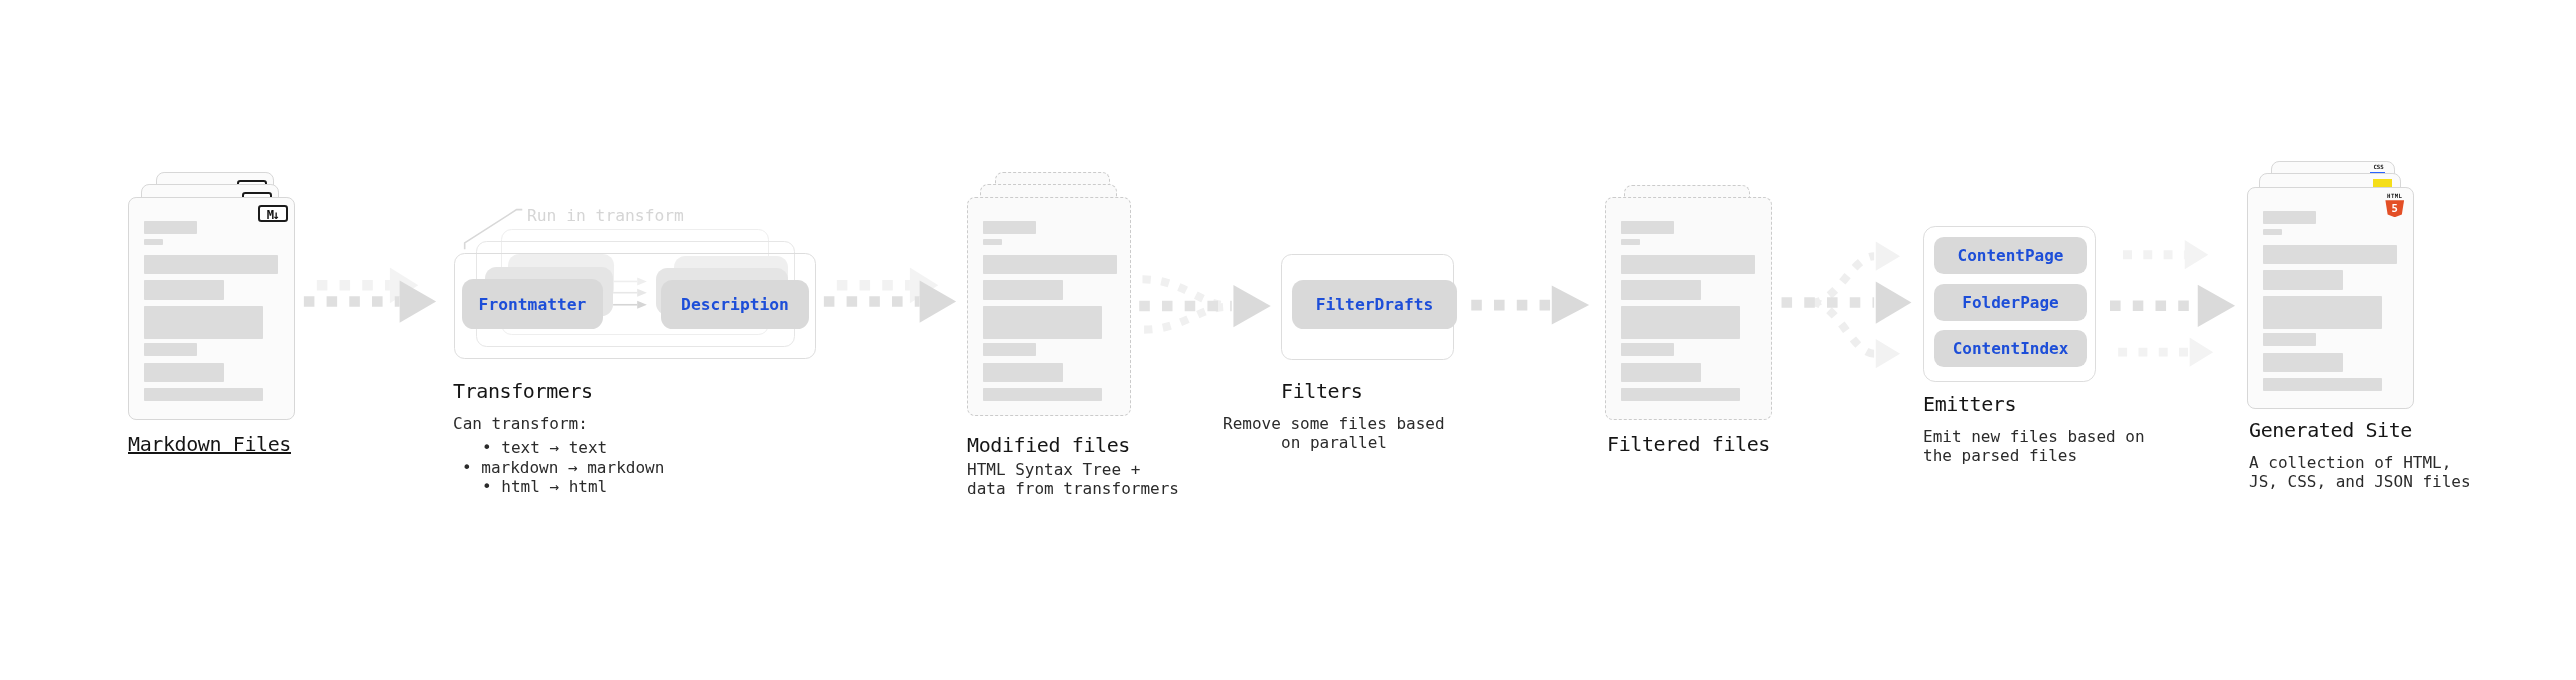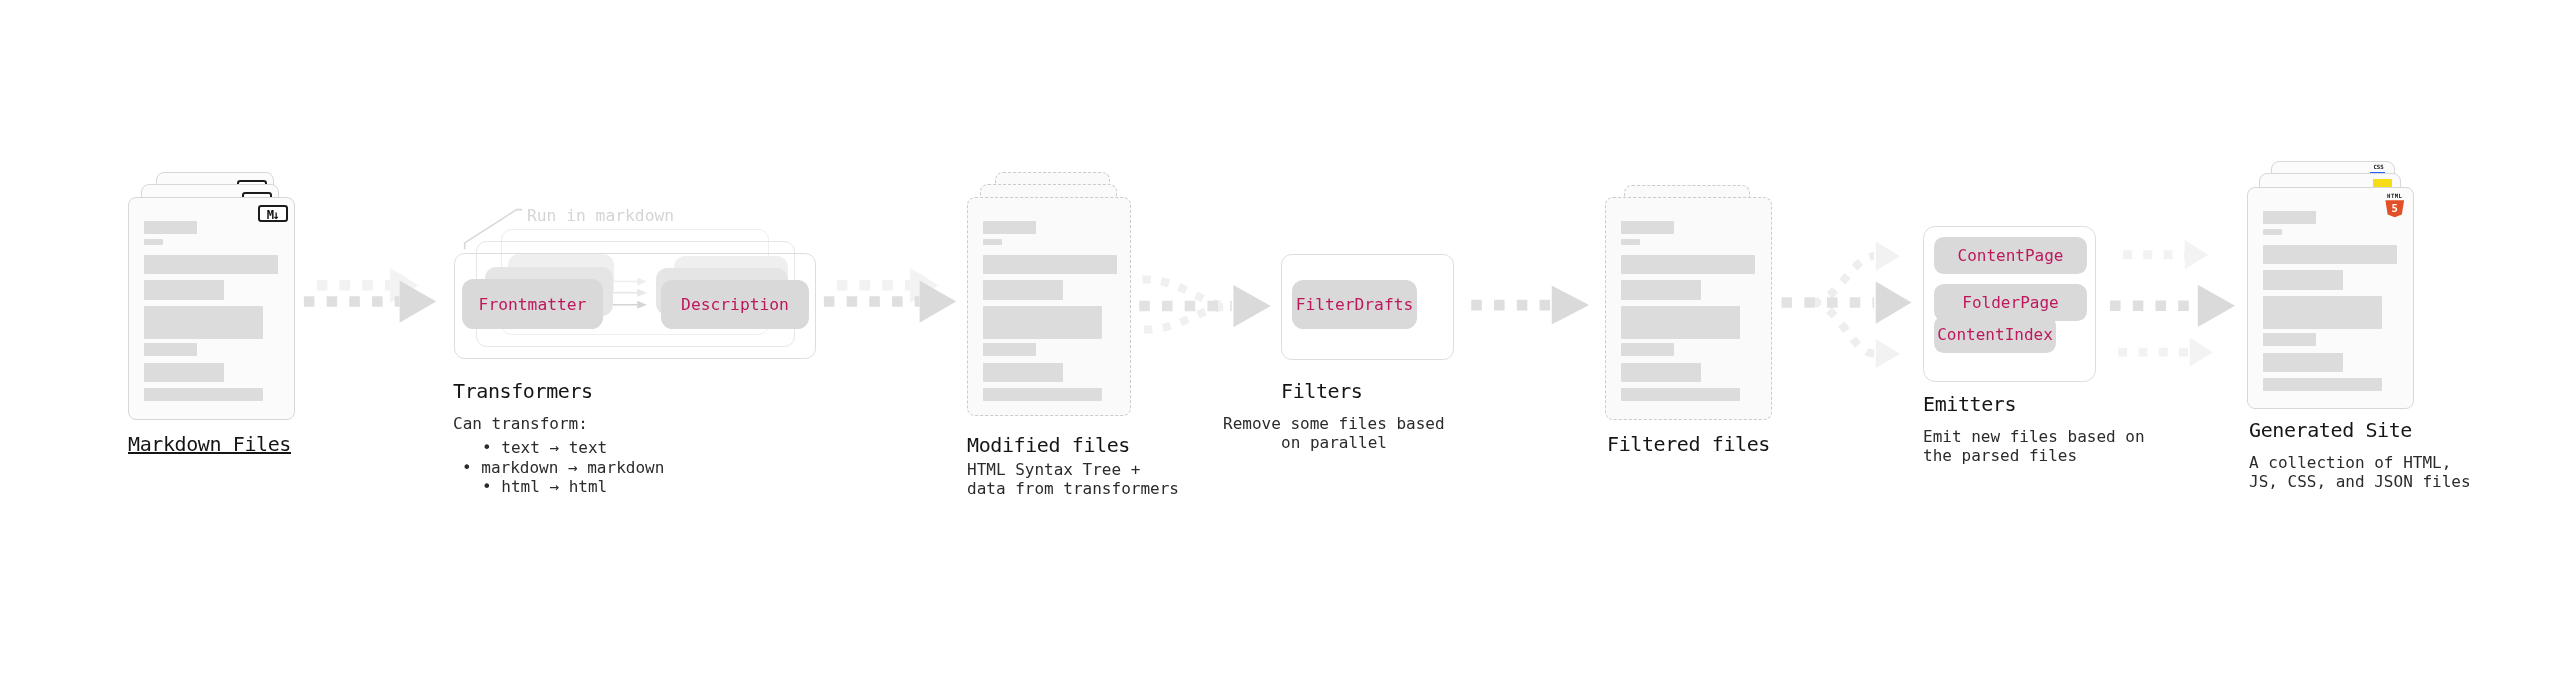--- a/index.html
+++ b/index.html
@@ -24,21 +24,21 @@
   .js-icon{position:absolute;right:8.1px;top:4.9px;width:18.7px;height:8.1px;background:var(--js-yellow);}
   .html5-icon{position:absolute;right:8.1px;top:4.9px;width:20.3px;text-align:center;}
   .h5-word{font-size:5.7px;font-weight:bold;color:#111;line-height:6.5px;letter-spacing:0.4px;}
   .h5-shield{margin:0.8px auto 0;width:18.7px;height:17px;background:var(--html5-orange);
              clip-path:polygon(0 0,100% 0,88% 84%,50% 100%,12% 84%);
              color:#fff;font-size:10.6px;font-weight:bold;line-height:16.3px;text-align:center;}
   
   .frame{position:absolute;border:1.6px solid #dddddd;border-radius:10.6px;box-sizing:border-box;background:transparent;}
   .frame.l1{border-color:#e6e6e6;} .frame.l2{border-color:#eeeeee;}
   .pill{position:absolute;background:#d9d9d9;border-radius:11.4px;display:flex;align-items:center;justify-content:center;
-        font-size:16.3px;color:#be185d;white-space:nowrap;}
+        font-size:16.3px;color:#1d4ed8;white-space:nowrap;font-weight:bold;}
   .pill.ghost1{background:#e5e5e5;} .pill.ghost2{background:#efefef;}
   .pill.small{border-radius:9.8px;font-size:16px;}
   
   .section-title{position:absolute;font-size:20px;color:#151515;white-space:nowrap;letter-spacing:-0.4px;}
   .body-text{position:absolute;font-size:16px;line-height:19.5px;color:#2b2b2b;white-space:nowrap;}
   .annotation{position:absolute;font-size:16.3px;color:#d5d5d5;white-space:nowrap;}
   svg{position:absolute;overflow:visible;}
 </style>
 </head>
 <body>
@@ -72,21 +72,21 @@
     <line x1="22" y1="25" x2="112" y2="25" stroke="#f2f2f2" stroke-width="13" stroke-dasharray="13 15"></line>
     <polygon points="112,3 147,25 112,47" fill="#f3f3f3"></polygon>
     <line x1="6" y1="45" x2="124" y2="45" stroke="#dfdfdf" stroke-width="13" stroke-dasharray="13 15"></line>
     <polygon points="124,19 169,45 124,71" fill="#dadada"></polygon>
   </svg>
 
   <div>
     <svg style="left:459px;top:203px;" width="73" height="53" viewBox="0 0 90 65">
       <path d="M 7,57 L 7,49 L 71,8 L 78,8" stroke="#d8d8d8" stroke-width="2" fill="none"></path>
     </svg>
-    <div class="annotation" style="left:527px;top:206px;">Run in markdown</div>
+    <div class="annotation" style="left:527px;top:206px;">Run in transform</div>
 
     <div class="frame l2" style="left:501px;top:229px;width:268px;height:106px;"></div>
     <div class="frame l1" style="left:476px;top:241px;width:319px;height:106px;"></div>
     <div class="frame" style="left:454px;top:253px;width:362px;height:106px;"></div>
 
     <div class="pill ghost2" style="left:508px;top:254px;width:106px;height:46px;"></div>
     <div class="pill ghost1" style="left:485px;top:267px;width:128px;height:49px;"></div>
     <div class="pill" style="left:462px;top:279px;width:141px;height:50px;">Frontmatter</div>
 
     <div class="pill ghost2" style="left:674px;top:256px;width:114px;height:44px;"></div>
@@ -138,21 +138,21 @@
 
   <svg style="left:1136px;top:272px;" width="138" height="69" viewBox="0 0 170 85">
     <path d="M 8,9 C 55,9 78,38 108,41" stroke="#f0f0f0" stroke-width="10" stroke-dasharray="10 13" fill="none"></path>
     <path d="M 10,71 C 55,71 78,45 108,43" stroke="#f0f0f0" stroke-width="10" stroke-dasharray="10 13" fill="none"></path>
     <line x1="4" y1="42" x2="118" y2="42" stroke="#e2e2e2" stroke-width="13" stroke-dasharray="13 15"></line>
     <polygon points="120,16 166,42 120,68" fill="#dadada"></polygon>
   </svg>
 
   <div>
     <div class="frame" style="left:1281px;top:254px;width:173px;height:106px;"></div>
-    <div class="pill" style="left:1292px;top:280px;width:125px;height:49px;">FilterDrafts</div>
+    <div class="pill" style="left:1292px;top:280px;width:165px;height:49px;">FilterDrafts</div>
     <div class="section-title" style="left:1281px;top:379px;">Filters</div>
     <div class="body-text" style="left:1223px;top:414px;">Remove some files based</div>
     <div class="body-text" style="left:1281px;top:433px;">on parallel</div>
   </div>
 
   <svg style="left:1468px;top:283px;" width="126" height="45" viewBox="0 0 155 55">
     <line x1="4" y1="27" x2="103" y2="27" stroke="#dedede" stroke-width="13" stroke-dasharray="13 15"></line>
     <polygon points="103,3 149,27 103,51" fill="#dadada"></polygon>
   </svg>
 
@@ -179,21 +179,21 @@
     <line x1="4" y1="77" x2="118" y2="77" stroke="#e2e2e2" stroke-width="13" stroke-dasharray="13 15"></line>
     <polygon points="120,2 150,20 120,38" fill="#f2f2f2"></polygon>
     <polygon points="120,51 164,77 120,103" fill="#dadada"></polygon>
     <polygon points="120,122 150,140 120,158" fill="#f2f2f2"></polygon>
   </svg>
 
   <div>
     <div class="frame" style="left:1923px;top:226px;width:173px;height:156px;border-radius:12.2px;"></div>
     <div class="pill small" style="left:1934px;top:237px;width:153px;height:37px;">ContentPage</div>
     <div class="pill small" style="left:1934px;top:284px;width:153px;height:37px;">FolderPage</div>
-    <div class="pill small" style="left:1934px;top:316px;width:122px;height:37px;">ContentIndex</div>
+    <div class="pill small" style="left:1934px;top:330px;width:153px;height:37px;">ContentIndex</div>
     <div class="section-title" style="left:1923px;top:392px;">Emitters</div>
     <div class="body-text" style="left:1923px;top:427px;">Emit new files based on</div>
     <div class="body-text" style="left:1923px;top:446px;">the parsed files</div>
   </div>
 
   <svg style="left:2110px;top:236px;" width="130" height="134" viewBox="0 0 160 165">
     <line x1="16" y1="23" x2="92" y2="23" stroke="#f2f2f2" stroke-width="11" stroke-dasharray="11 14"></line>
     <polygon points="92,5 121,23 92,41" fill="#f3f3f3"></polygon>
     <line x1="0" y1="86" x2="108" y2="86" stroke="#dfdfdf" stroke-width="13" stroke-dasharray="13 15"></line>
     <polygon points="108,60 154,86 108,112" fill="#dadada"></polygon>

